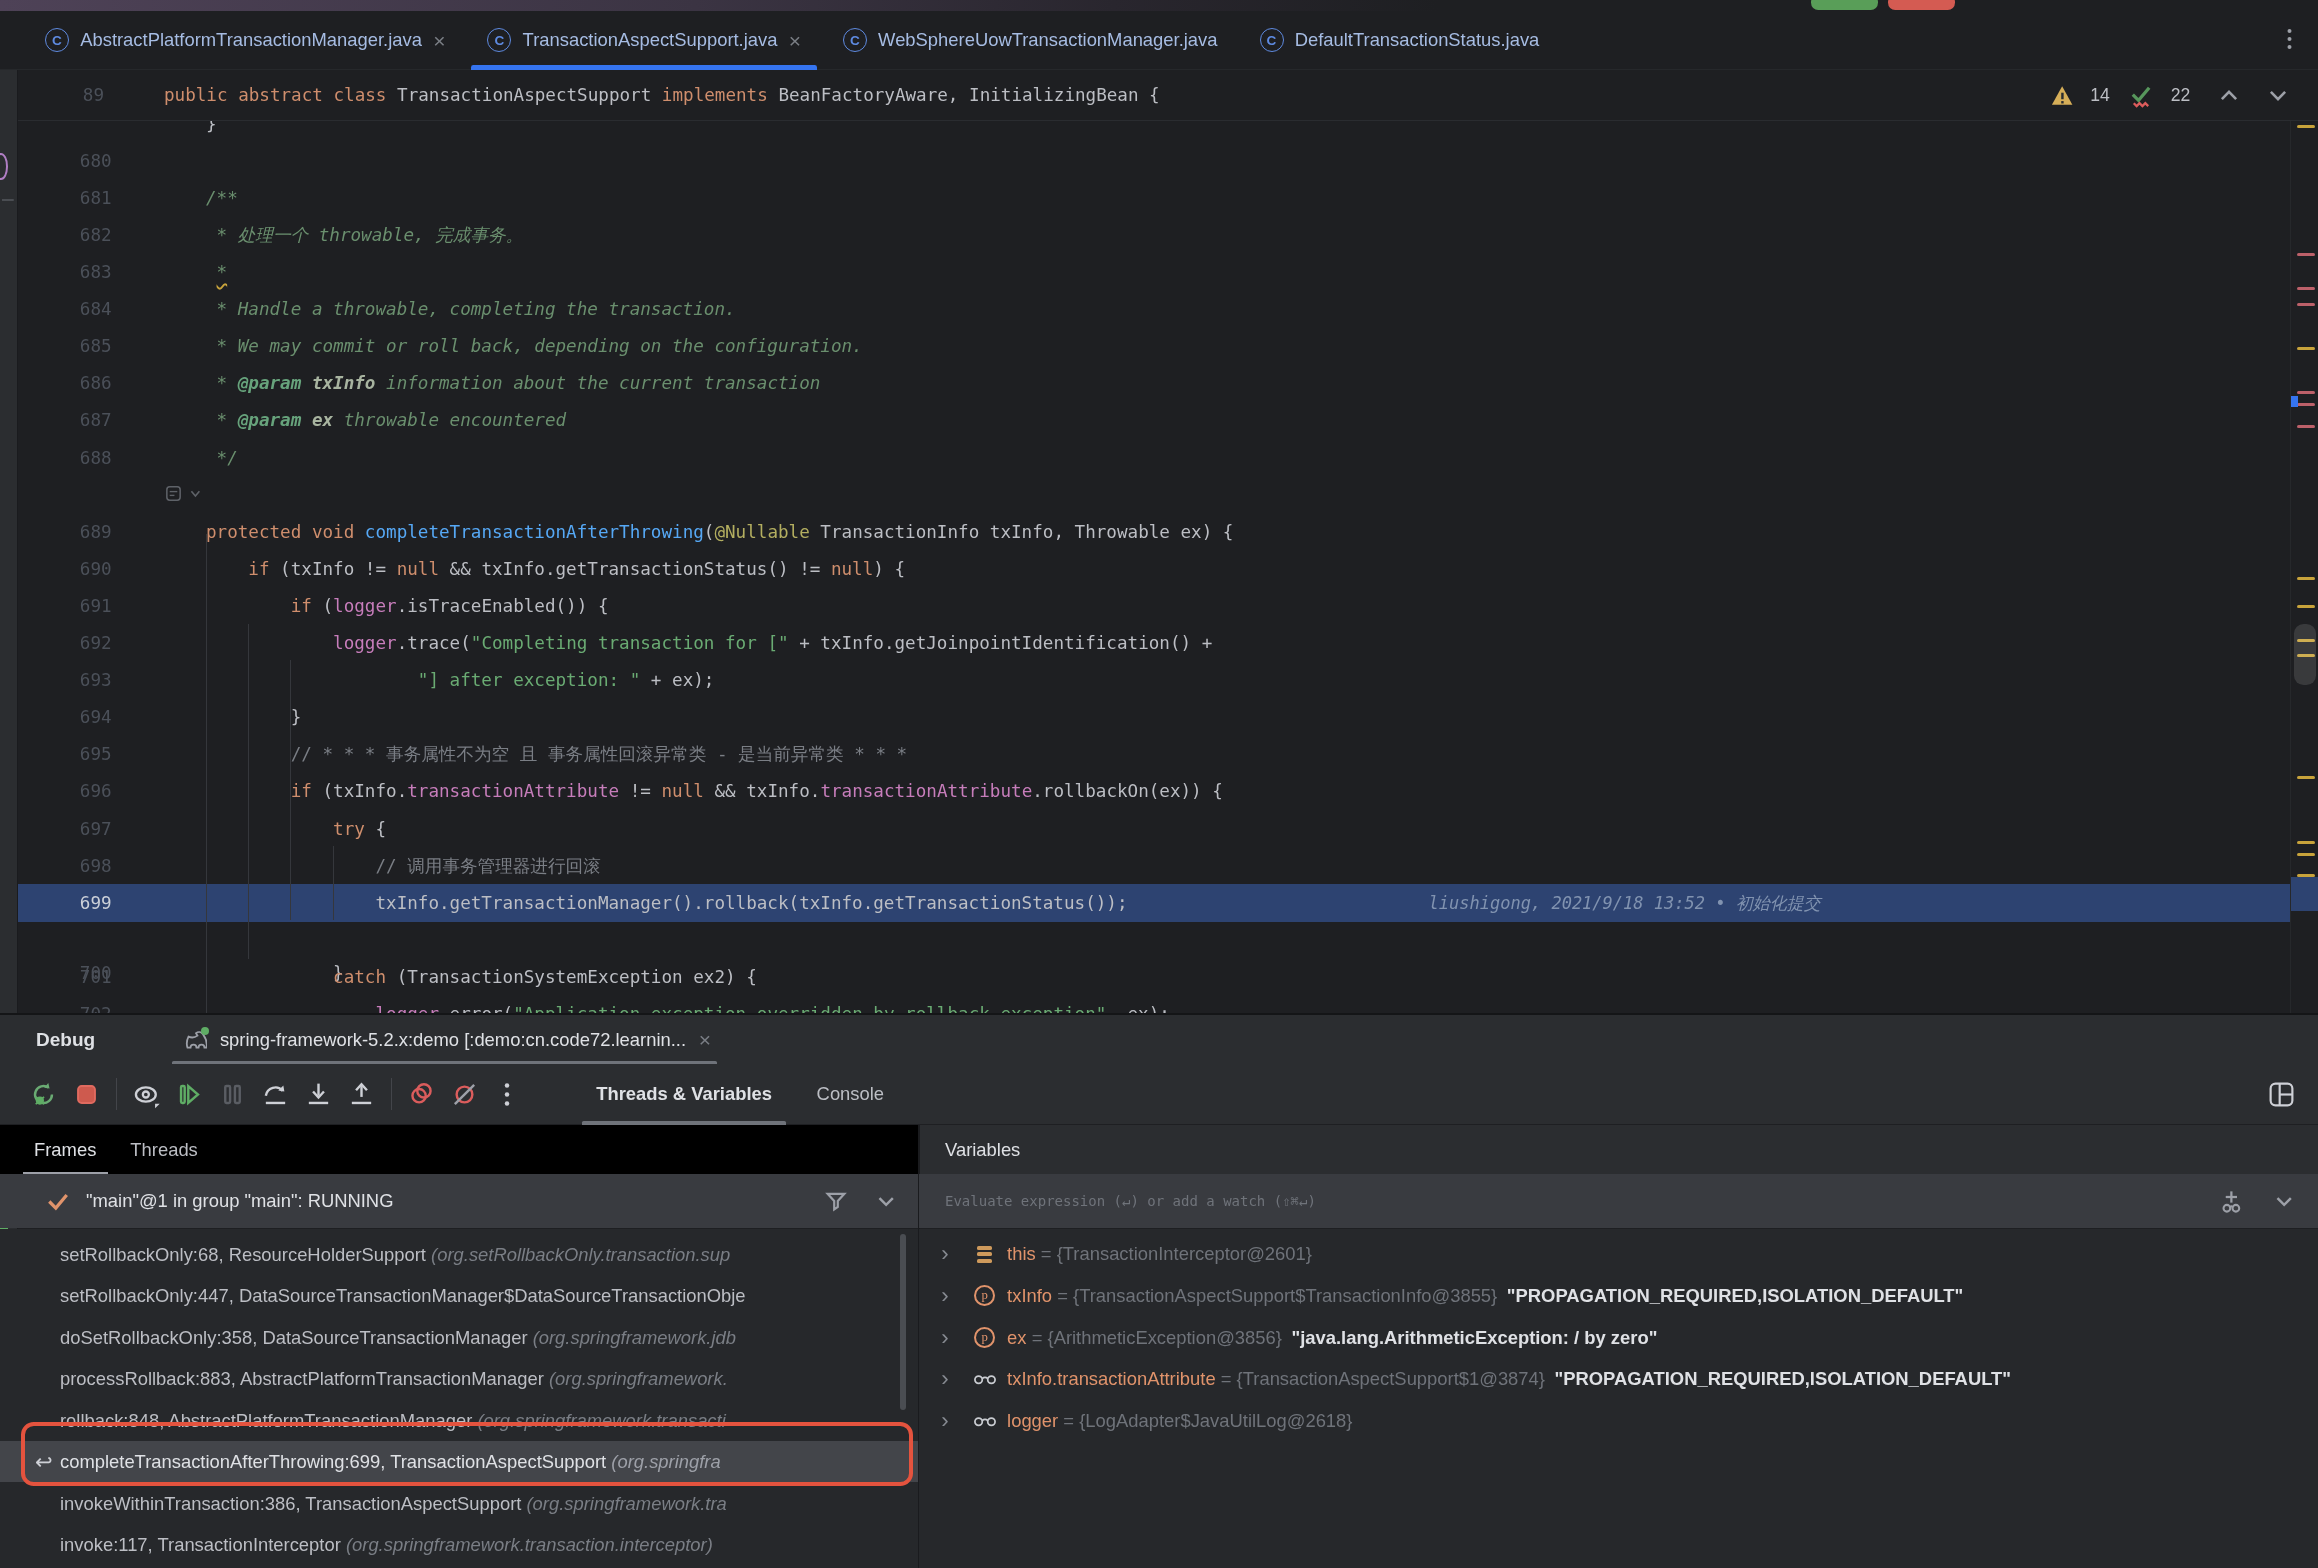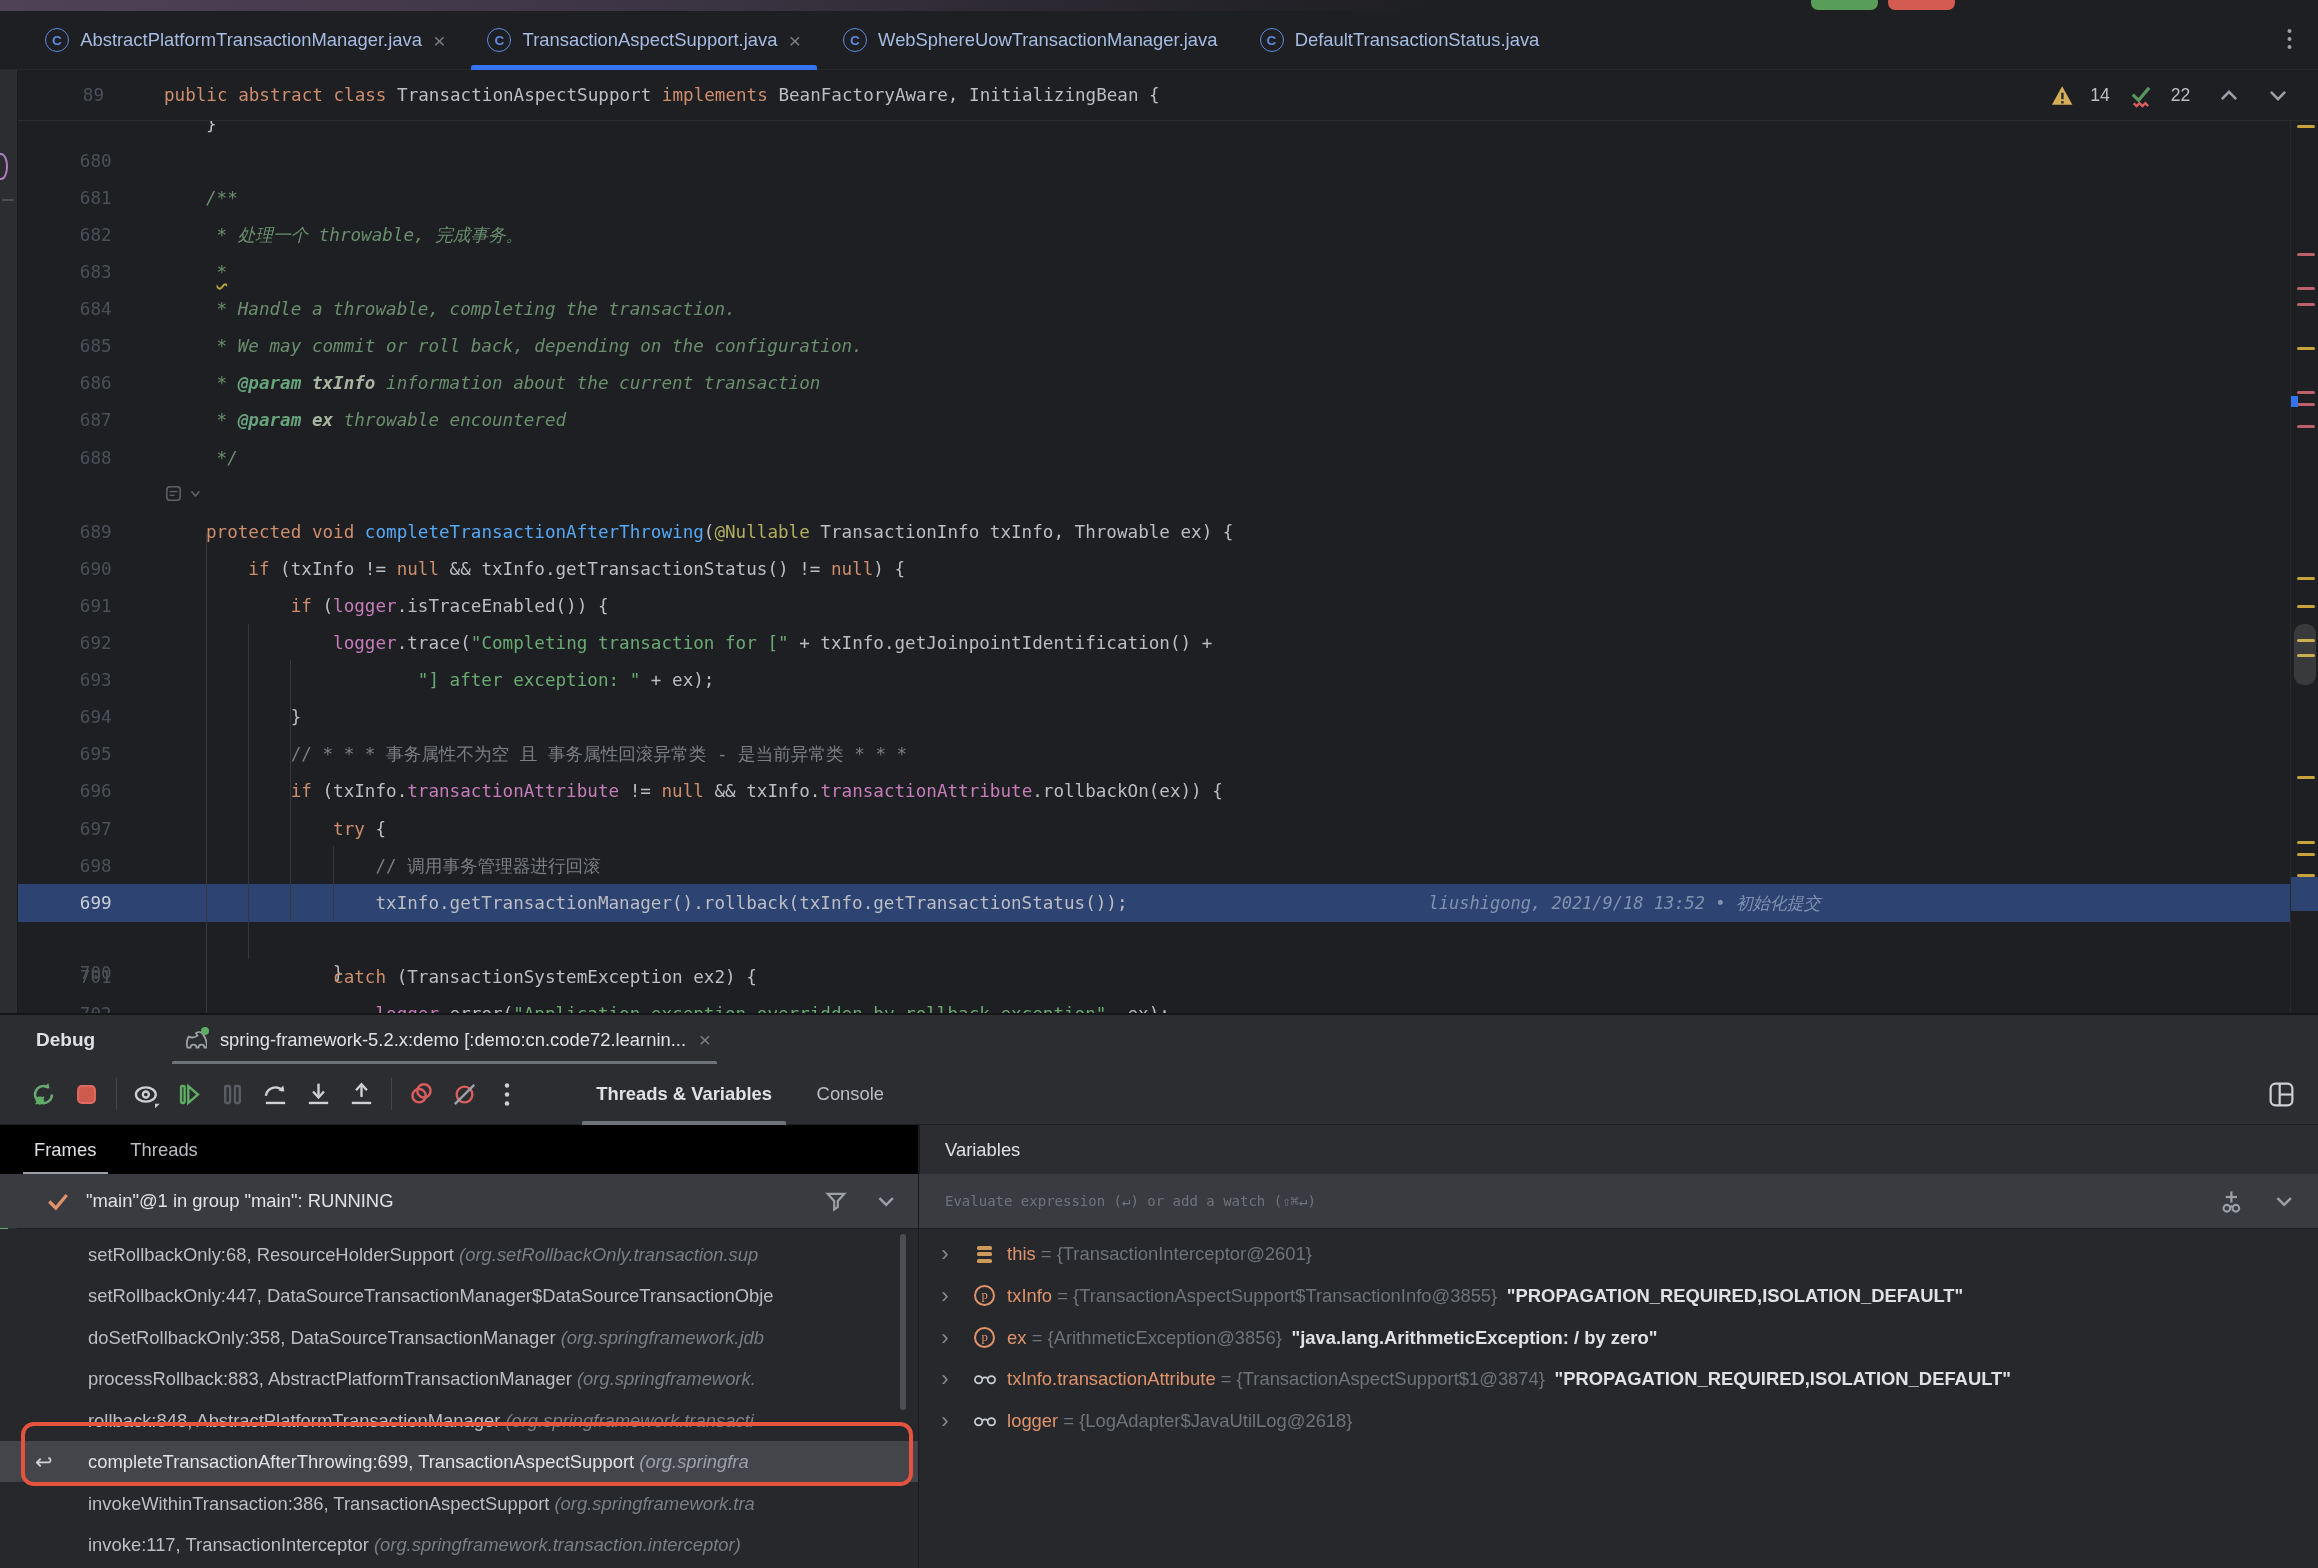--- a/index.html
+++ b/index.html
@@ -84,21 +84,21 @@
   #vars-title { font-size:18.4px; color:#DFE1E5; margin-left:26px; }
   #vdivider { left:918px; top:1125px; width:1.6px; height:444px; background:#1A1B1E; }
 
   #thread-row { left:0; top:1174px; width:918px; height:54px; background:#393B40; display:flex; align-items:center; }
   #thread-row .txt { font-size:18.4px; color:#DFE1E5; margin-left:16px; }
   #eval-row { left:919px; top:1174px; width:1399px; height:54px; background:#393B40; display:flex; align-items:center; }
   #eval-row .ph { font-size:14px; color:#6F737A; margin-left:26px; font-family:"DejaVu Sans Mono","Liberation Mono",monospace; }
 
   #frames-list { left:0; top:1229px; width:918px; height:340px; background:#26282B; overflow:hidden; }
   .frow { position:absolute; left:0; width:918px; height:41px; line-height:41px; white-space:nowrap; overflow:hidden; font-size:18.4px; }
-  .frow .meth { color:#BCBEC4;margin-left:28px; } .frow .pkg { color:#7A7E85; font-style:italic; }
+  .frow .meth { color:#BCBEC4; } .frow .pkg { color:#7A7E85; font-style:italic; }
   .frow.sel { background:#43454A; } .frow.sel .meth { color:#DFE1E5; } .frow.sel .pkg { color:#9DA0A8; }
   .frow .indent { display:inline-block; width:60px; }
   .frow .backarrow { position:absolute; left:35px; color:#CED0D6; font-size:21px; }
   #frames-scroll { position:absolute; left:900px; top:4.8px; width:6.4px; height:176px; border-radius:3.2px; background:#4A4D52; }
   #red-annotation { left:21px; top:1422px; width:892px; height:64px; border:4.8px solid #E4533E; border-radius:12.8px; z-index:30; }
 
   #vars-list { left:919px; top:1229px; width:1399px; height:340px; background:#26282B; overflow:hidden; }
   .vrow { position:absolute; left:0; width:1399px; height:41px; display:flex; align-items:center; white-space:nowrap; overflow:hidden; font-size:18.4px; }
   .vrow .chev { color:#868A91; font-size:22.3px; margin-left:22.3px; width:21px; }
   .vrow .vic { width:32px; display:flex; justify-content:center; margin:0 6.4px; flex:none; }

